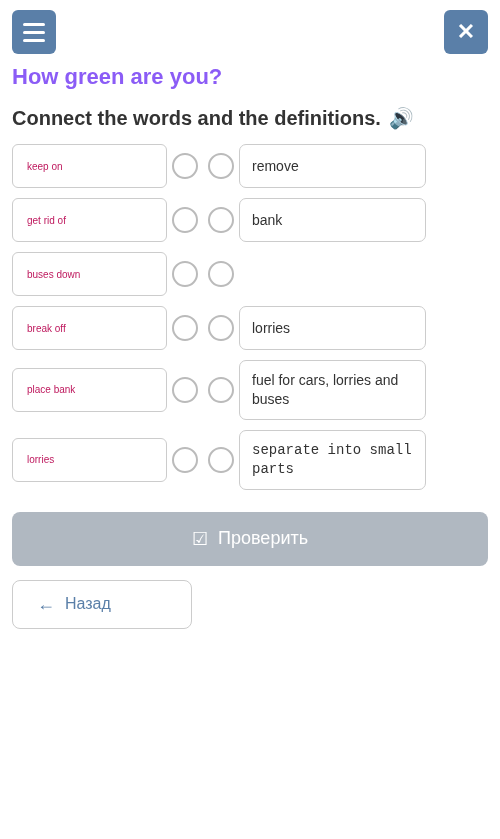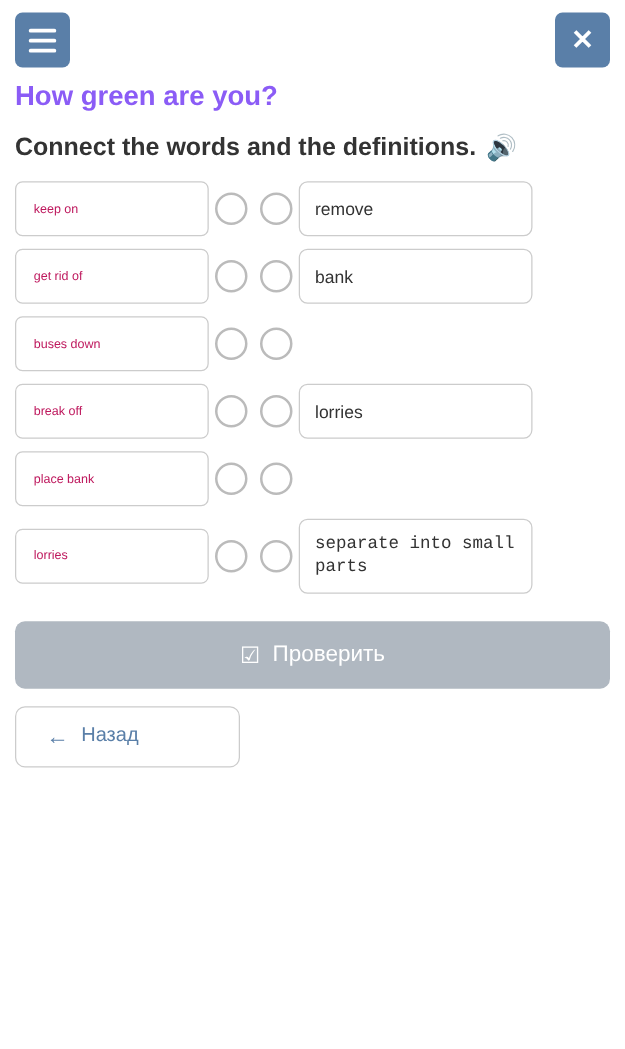--- a/index.html
+++ b/index.html
@@ -265,20 +265,23 @@
   <div class="row">
     <div class="col-word">
       <div class="word-box">place bank</div>
     </div>
     <div class="col-radio-left">
       <div class="radio-circle"></div>
     </div>
     <div class="col-radio-right">
       <div class="radio-circle"></div>
     </div>
+    <div class="col-def">
+      <div class="def-box" style="min-height:58px;">fuel for cars, lorries and buses</div>
+    </div>
   </div>
 
   <div class="row">
     <div class="col-word">
       <div class="word-box">lorries</div>
     </div>
     <div class="col-radio-left">
       <div class="radio-circle"></div>
     </div>
     <div class="col-radio-right">

